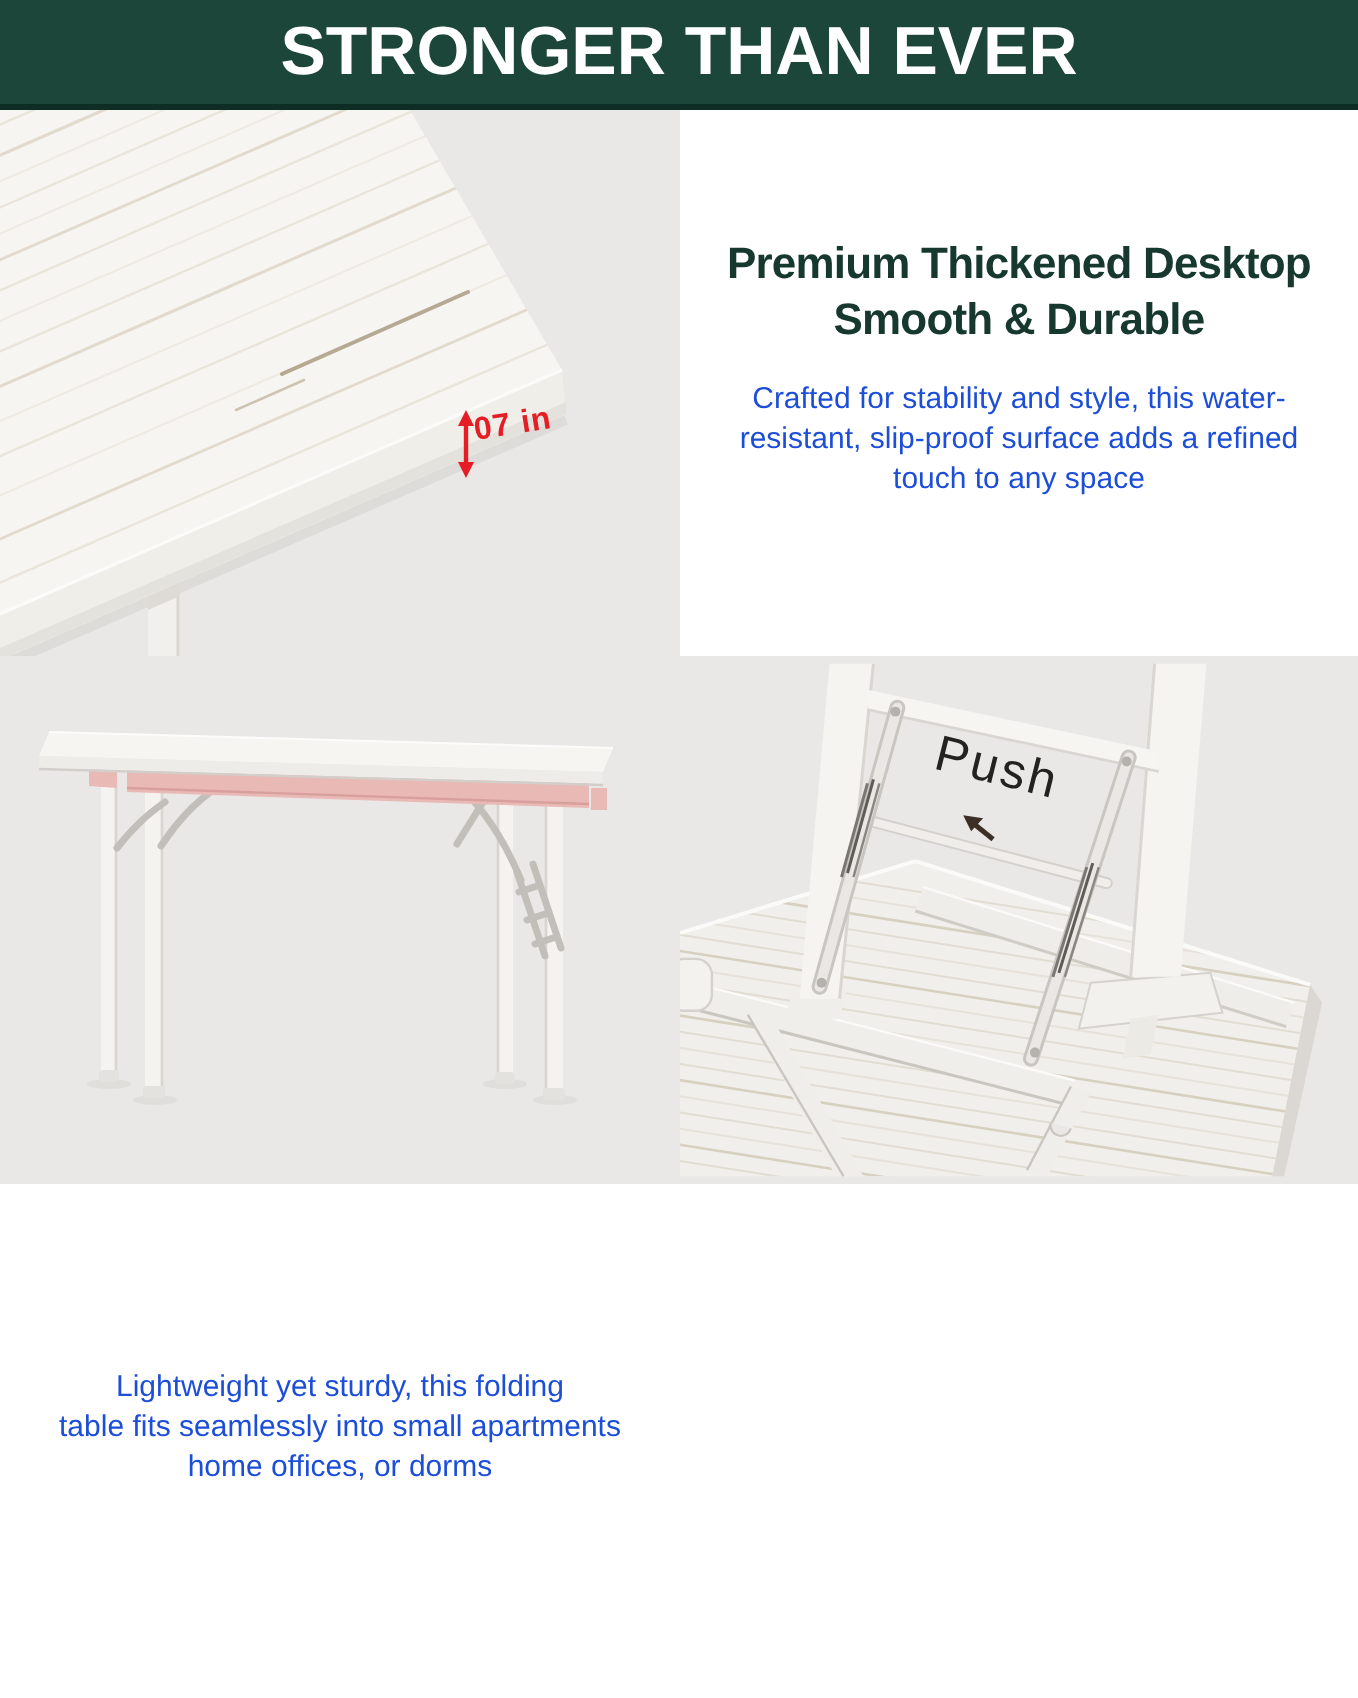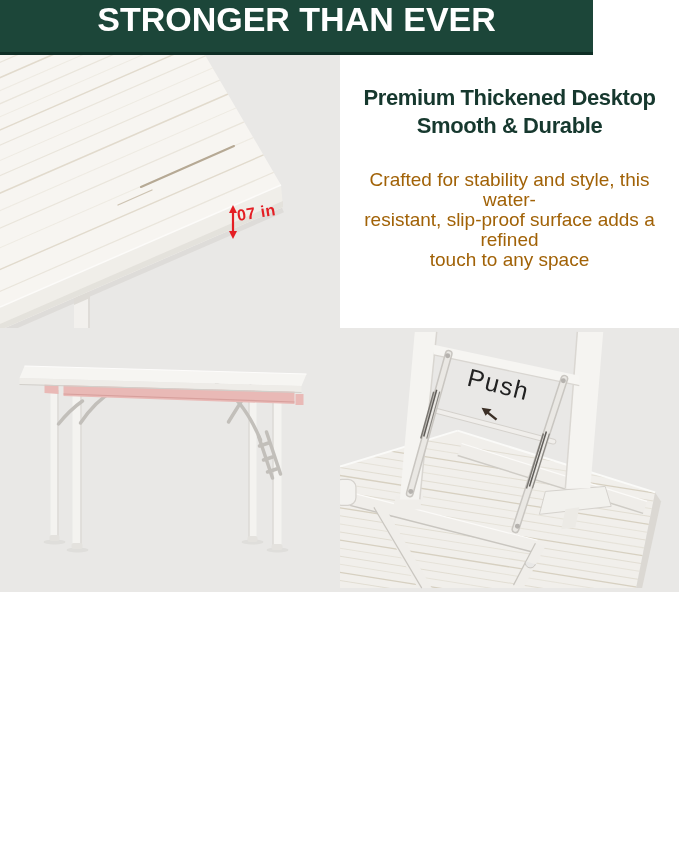--- a/index.html
+++ b/index.html
@@ -1,28 +1,28 @@
 <!DOCTYPE html>
 <html><head>
 <meta charset="utf-8">
 <style>
   html,body{margin:0;padding:0;background:#ffffff;}
   .page{position:relative;width:679px;height:849px;overflow:hidden;background:#fff;
         font-family:"Liberation Sans",sans-serif;}
-  .banner{position:relative;width:593px;height:52px;background:#1c4639;
-          border-bottom:3px solid #0e2e25;display:flex;align-items:flex-start;justify-content:center;}
+  .banner{position:relative;width:679px;height:52px;background:#1c4639;
+          border-bottom:3px solid #0e2e25;display:flex;align-items:center;justify-content:center;}
   .banner h1{margin:0;font-size:34px;font-weight:700;color:#ffffff;letter-spacing:0px;}
   .grid{display:grid;grid-template-columns:340px 339px;grid-template-rows:273px 264px 257px;}
   .panel{position:relative;overflow:hidden;}
   .panel.image{background:#e9e8e6;}
   .panel.text{background:#ffffff;display:flex;flex-direction:column;
               align-items:center;justify-content:center;text-align:center;}
   .panel.text h2{margin:0 0 14px 0;font-size:22px;line-height:28px;font-weight:700;
                  color:#16382e;letter-spacing:-0.4px;white-space:pre-line;}
-  .panel.text p{margin:16px;font-size:19px;line-height:20px;color:#a16207;white-space:pre-line;}
+  .panel.text p{margin:2px;font-size:15px;line-height:20px;color:#1d4ed8;white-space:pre-line;}
   .pad-up{padding-bottom:14px;}
   .pad-down{padding-top:12px;}
   .panel svg{position:absolute;left:0;top:0;width:100%;height:100%;display:block;}
   .annot-red{position:absolute;left:237px;top:149px;transform:rotate(-9deg);
              font-size:16px;font-weight:700;color:#e41e24;letter-spacing:0.5px;}
   .annot-push{position:absolute;left:127px;top:42px;transform:rotate(14deg);
               font-size:25px;font-weight:400;color:#222222;letter-spacing:1.5px;}
 </style>
 </head>
 <body>
@@ -237,16 +237,19 @@
 
         <g stroke="#3b2f26" fill="#3b2f26">
           <line x1="157" y1="88" x2="147" y2="80" stroke-width="2.5"></line>
           <polygon points="142,76 152,77.5 146,84" stroke="none"></polygon>
         </g>
       </svg>
       <div class="annot-push">Push</div>
     </section>
 
     <section class="panel text pad-up">
+      <p>Lightweight yet sturdy, this folding
+table fits seamlessly into small apartments
+home offices, or dorms</p>
     </section>
 
   </div>
 </div>
 
 </body></html>

